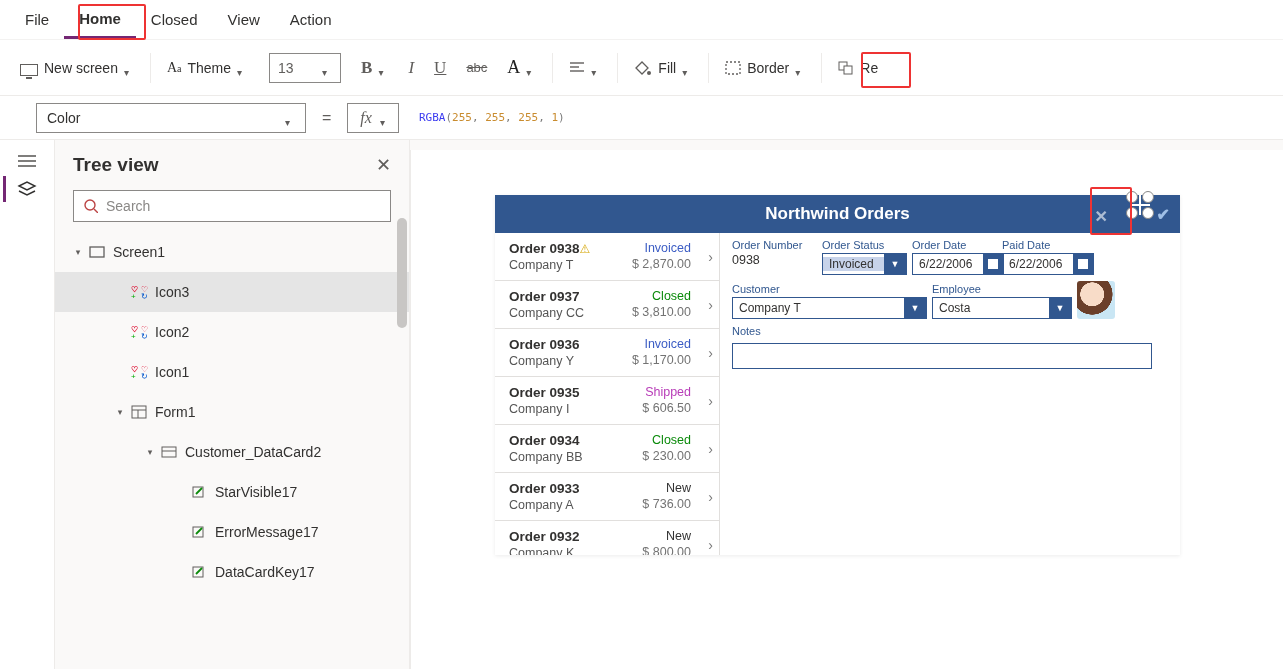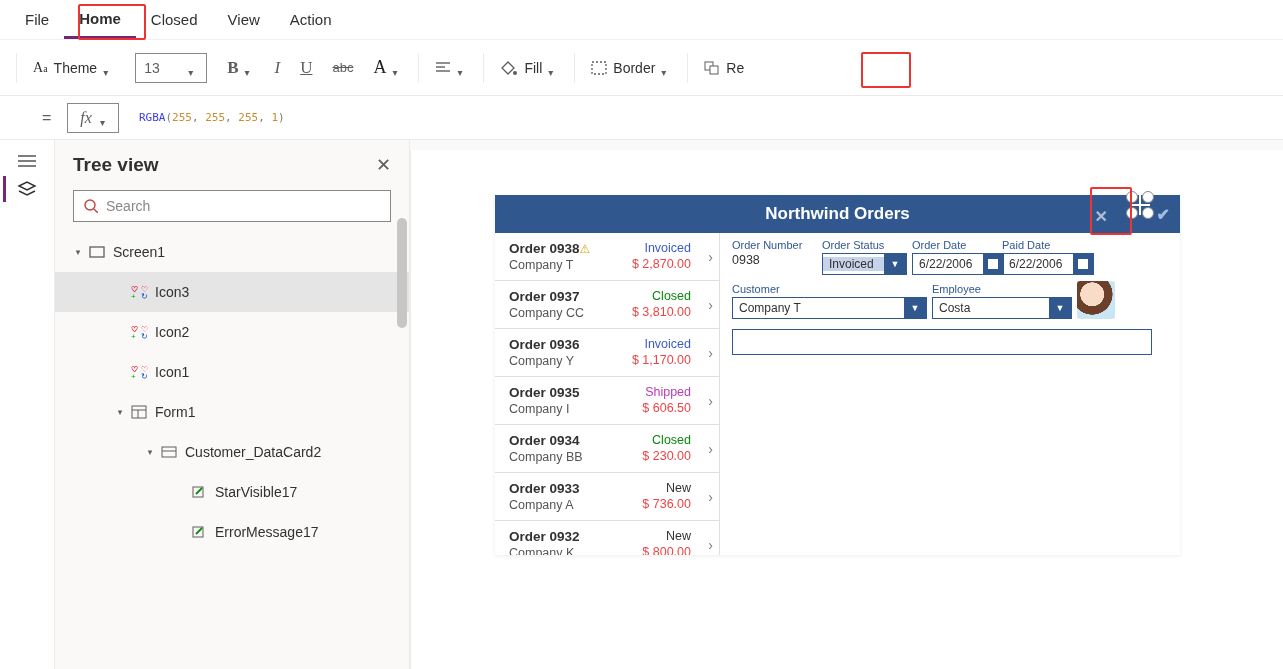--- a/index.html
+++ b/index.html
@@ -79,21 +79,21 @@
   .mock-head { background:#31578f; color:#fff; height:38px; display:flex; align-items:center; justify-content:center; font-size:17px; font-weight:600; position:relative;}
   .mock-head .x-edit { position:absolute; right:72px; top:12px; font-size:16px; opacity:.6;}
   .mock-head .check-edit { position:absolute; right:10px; top:10px; color:#9fbfe6; font-size:16px;}
   .mock-body { display:flex; }
   .orderlist { width:225px; border-right:1px solid #e1dfdd; }
   .orow { border-bottom:1px solid #e1dfdd; padding:8px 26px 8px 14px; position:relative; font-size:13px;}
   .orow .onum { font-weight:700; font-size:13.5px; display:inline-block;}
   .orow .warn { color:#d4a400; font-size:12px;}
   .orow .status { position:absolute; right:28px; top:8px; font-size:12.5px;}
   .orow .company { color:#555; font-size:12.5px; margin-top:2px;}
-  .orow .amount { position:absolute; right:28px; top:24px; font-size:12.5px; color:#ef4444;}
+  .orow .amount { position:absolute; right:28px; top:24px; font-size:12.5px; color:#737373;}
   .orow .chv { position:absolute; right:6px; top:16px; color:#7a7a7a; font-size:14px;}
   .st-invoiced { color:#3b5cc4; }
   .st-closed { color:#0a8a0a; }
   .st-shipped { color:#b83db8; }
   .st-new { color:#333; }
   .form { flex:1; padding:6px 12px 12px; font-size:11px; position:relative;}
   .frow { display:flex; margin-bottom:6px;}
   .fcol { display:flex; flex-direction:column; }
   .flabel { color:#31578f; font-size:11px; margin-bottom:2px; }
   .fval { font-size:12.5px; }
@@ -122,20 +122,25 @@
 <div class="topmenu">
   <div class="mitem">File</div>
   <div class="mitem active">Home</div>
   <div class="mitem">Closed</div>
   <div class="mitem">View</div>
   <div class="mitem">Action</div>
 </div>
 <div class="redbox-tab"></div>
 
 <div class="ribbon">
+  <div class="rib-btn">
+    <span class="screen-icon"></span>
+    <span>New screen</span>
+    <span class="chev-down"></span>
+  </div>
   <div class="rib-sep"></div>
   <div class="rib-btn">
     <span style="font-family:serif;">A<span style="font-size:10px;">a</span></span>
     <span>Theme</span>
     <span class="chev-down"></span>
   </div>
   <div class="rib-input" style="width:72px; margin-left:10px;">
     <span>13</span>
     <span class="chev-down"></span>
   </div>
@@ -189,20 +194,24 @@
     <svg width="16" height="14">
         <rect x="1" y="1" width="8" height="8" fill="none" stroke="#605e5c"></rect>
         <rect x="6" y="5" width="8" height="8" fill="#fff" stroke="#605e5c"></rect>
       </svg>
     <span>Re</span>
   </div>
 </div>
 <div class="redbox-fcolor"></div>
 
 <div class="fxbar">
+  <div class="fx-prop">
+    <span>Color</span>
+    <span class="chev-down"></span>
+  </div>
   <span class="fx-eq">=</span>
   <div style="border:1px solid #8a8886; height:30px; display:flex; align-items:center; padding:0 8px; gap:4px;">
     <span class="fx-fx">fx</span>
     <span class="chev-down"></span>
   </div>
   <div class="fx-formula">
     <span class="fn">RGBA</span><span class="paren">(</span><span class="num">255</span><span class="paren">, </span><span class="num">255</span><span class="paren">, </span><span class="num">255</span><span class="paren">, </span><span class="num">1</span><span class="paren">)</span>
   </div>
 </div>
 
@@ -320,20 +329,30 @@
         <div class="tnode depth3">
           <span class="twist"></span>
           <span class="ico">
             <svg width="14" height="14">
               <rect x="2" y="2" width="10" height="10" fill="none" stroke="#605e5c"></rect>
               <path d="M5 9 L11 3" stroke="#0a8a0a" stroke-width="1.8"></path>
             </svg>
           </span>
           <span>ErrorMessage17</span>
         </div>
+        <div class="tnode depth3">
+          <span class="twist"></span>
+          <span class="ico">
+            <svg width="14" height="14">
+              <rect x="2" y="2" width="10" height="10" fill="none" stroke="#605e5c"></rect>
+              <path d="M5 9 L11 3" stroke="#0a8a0a" stroke-width="1.8"></path>
+            </svg>
+          </span>
+          <span>DataCardKey17</span>
+        </div>
       </div>
     <div class="tree-scroll-thumb"></div>
   </div>
 
   <div class="canvas">
     <div class="mock">
       <div class="mock-head">
         <span>Northwind Orders</span>
         <span class="x-edit">✕</span>
         <span class="check-edit">✔</span>
@@ -400,19 +419,20 @@
             <div class="fcol" style="width:145px;">
               <span class="flabel">Employee</span>
               <div class="selbox" style="width:140px;">
                 <span class="cap">Costa</span>
                 <span class="dd">▼</span>
               </div>
             </div>
             <div class="avatar"></div>
           </div>
           <div class="frow" style="flex-direction:column; gap:0;">
+            <span class="flabel">Notes</span>
             <div class="notesbox"></div>
           </div>
         </div>
       </div>
     </div>
   </div>
 </div>
 
 </body></html>

